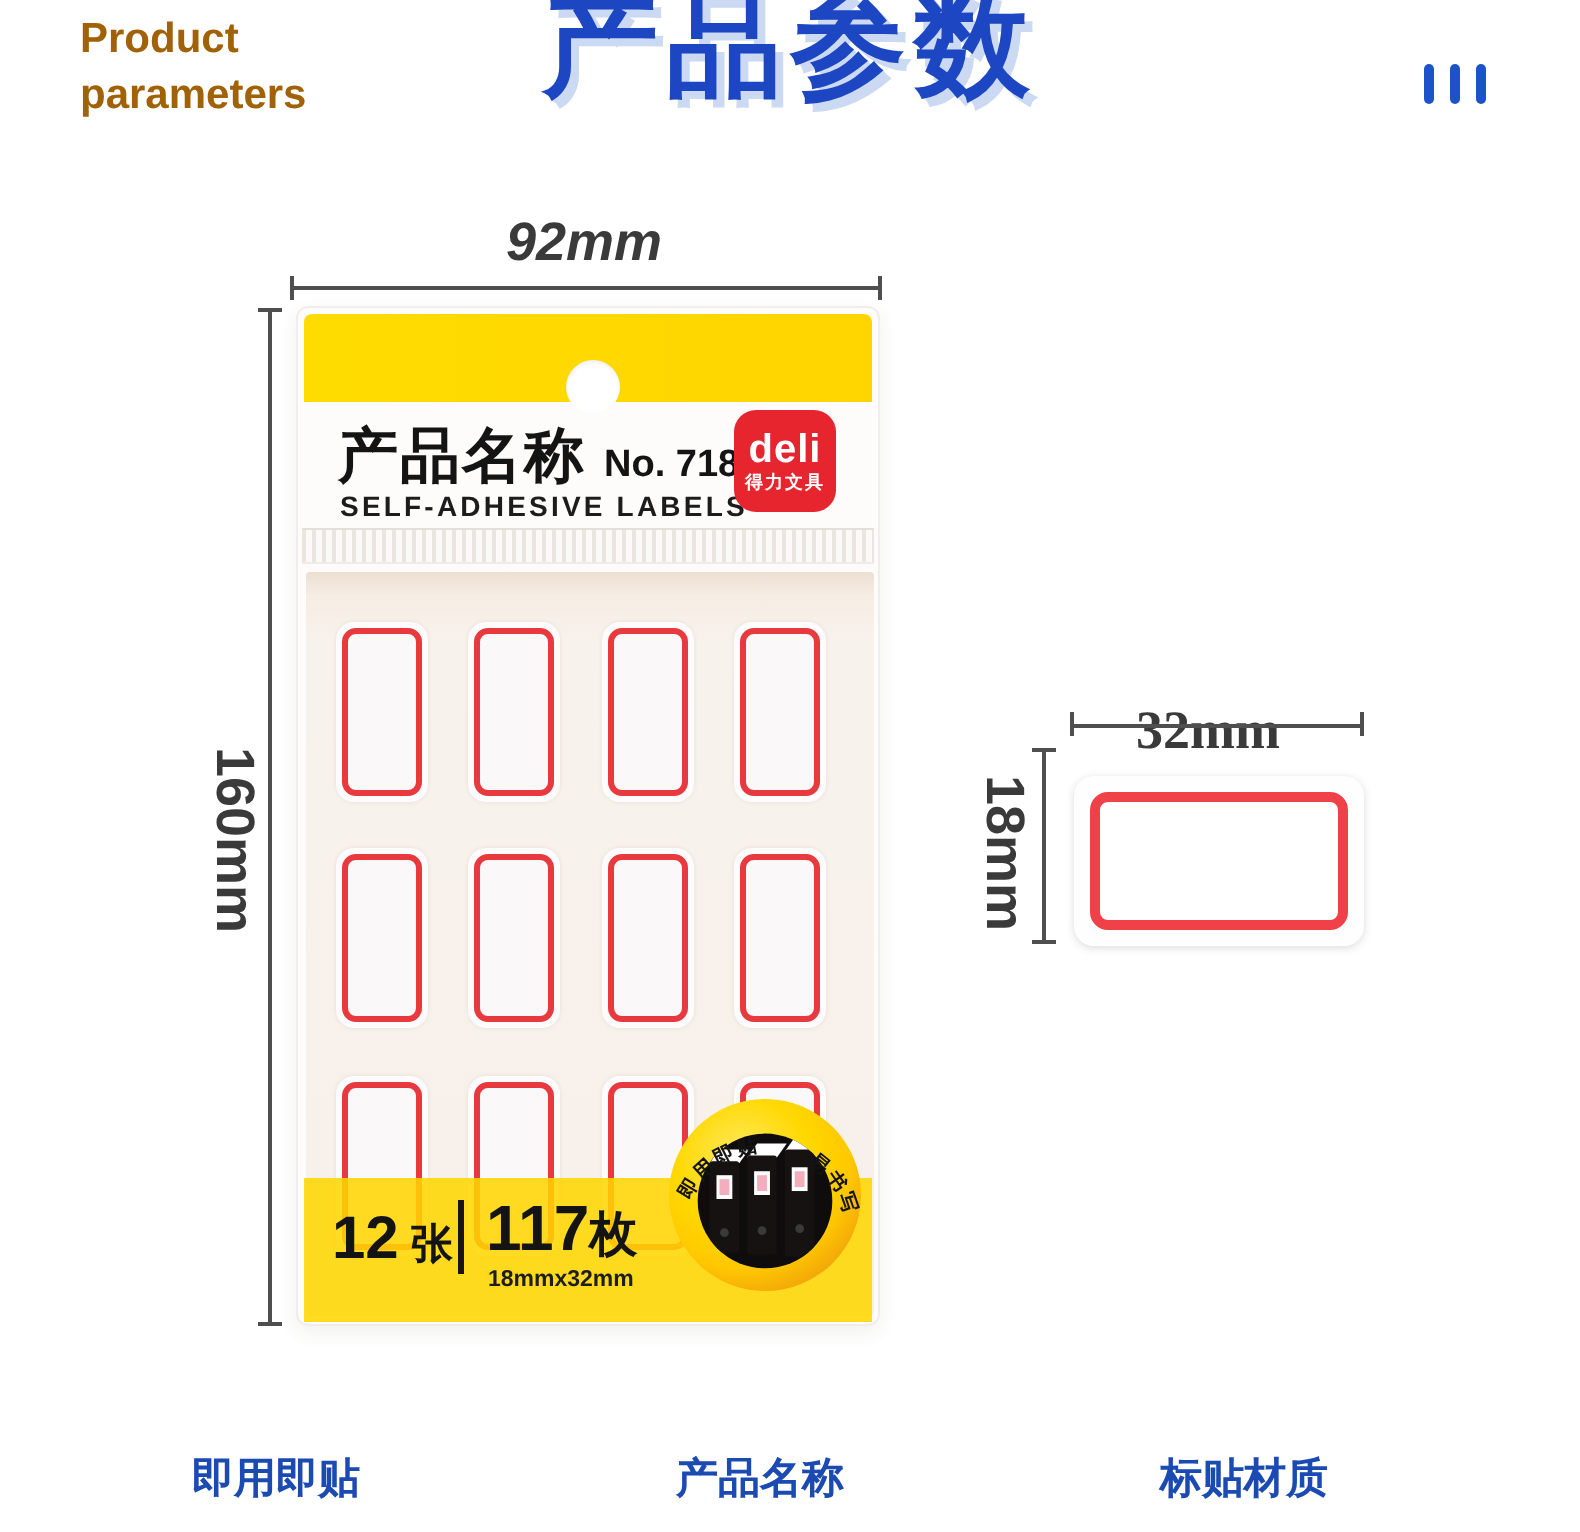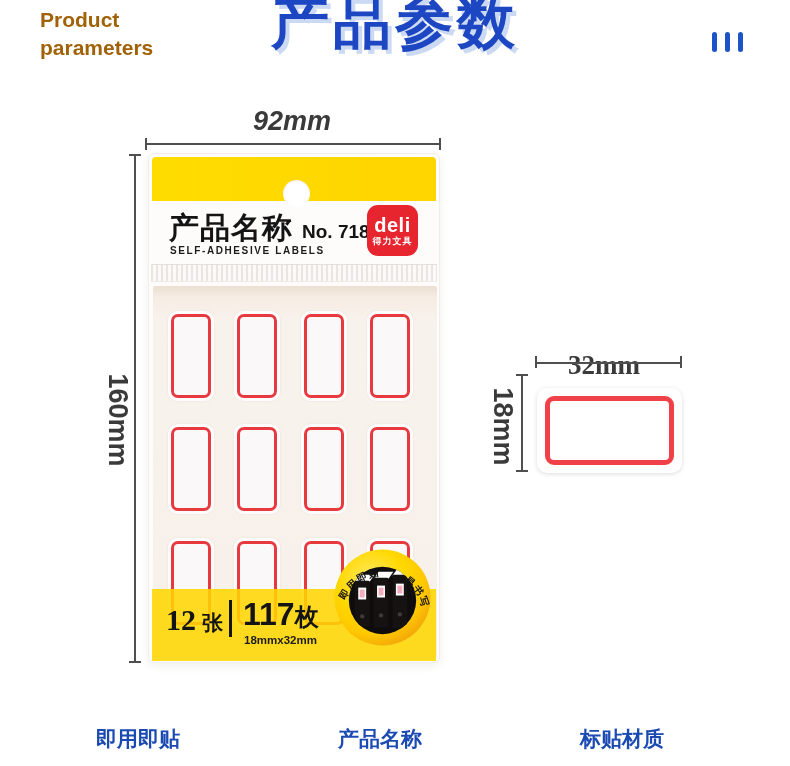--- a/index.html
+++ b/index.html
@@ -40,21 +40,21 @@
     position:absolute;left:3px;right:3px;top:3px;height:44px;
     background:linear-gradient(90deg,#ffdc00,#ffd500);border-radius:4px 4px 0 0;
   }
   .hang-hole{
     position:absolute;left:134px;top:26px;width:27px;height:27px;border-radius:50%;
     background:#ffffff;box-shadow:0 1px 2px rgba(0,0,0,0.07) inset;z-index:2;
   }
   .pkg-title-row{position:absolute;left:20px;top:54px;display:flex;align-items:baseline;white-space:nowrap;}
   .pkg-title{font-size:30px;font-weight:600;color:#141414;letter-spacing:1px;}
   .pkg-model{font-size:19px;font-weight:700;color:#141414;margin-left:9px;}
-  .pkg-subtitle{position:absolute;left:21px;top:91px;font-size:10px;font-weight:700;letter-spacing:1.6px;color:#1c1c1c;}
+  .pkg-subtitle{position:absolute;left:21px;top:91px;font-size:14px;font-weight:700;letter-spacing:1.6px;color:#1c1c1c;}
   .brand-logo{
     position:absolute;left:218px;top:51px;width:51px;height:51px;border-radius:11px;
     background:#e7252f;color:#ffffff;display:flex;flex-direction:column;
     align-items:center;justify-content:center;line-height:1;
   }
   .brand-name{font-size:20px;font-weight:800;letter-spacing:.5px;margin-bottom:2px;}
   .brand-cn{font-size:9px;font-weight:700;letter-spacing:1px;}
   .crimp{
     position:absolute;left:2px;right:2px;top:110px;height:16px;
     background:repeating-linear-gradient(90deg,#e9e6e2 0 2px,#fbfaf8 2px 5px);
@@ -69,21 +69,21 @@
   .sticker{
     position:absolute;width:46px;height:90px;background:#fdfbfc;border-radius:9px;
     box-shadow:0 0 2px rgba(90,70,60,0.10);
   }
   .sticker-inner{position:absolute;inset:3px;border:3px solid #e8393f;border-radius:7px;background:#fbf8f9;}
   .band-bottom{
     position:absolute;left:3px;right:3px;top:435px;height:72px;z-index:3;
     background:rgba(255,214,0,0.87);
   }
   .sheets-group{position:absolute;left:14px;top:14px;white-space:nowrap;color:#141414;}
-  .sheets-count{font-size:30px;font-weight:800;font-family:Liberation Serif, serif;}
+  .sheets-count{font-size:30px;font-weight:800;}
   .sheets-unit{font-size:21px;font-weight:700;margin-left:6px;}
   .band-divider{position:absolute;left:77px;top:11px;width:3px;height:37px;background:#151515;}
   .pieces-group{position:absolute;left:91px;top:7px;white-space:nowrap;color:#141414;}
   .pieces-count{font-size:32px;font-weight:800;}
   .pieces-unit{font-size:24px;font-weight:700;}
   .label-size{position:absolute;left:92px;top:45px;font-size:11.5px;font-weight:600;color:#1d1d1d;}
   .badge{position:absolute;left:184px;top:394px;width:99px;height:99px;z-index:4;}
   
   .single-label{
     position:absolute;left:537px;top:388px;width:145px;height:85px;background:#fefefe;

